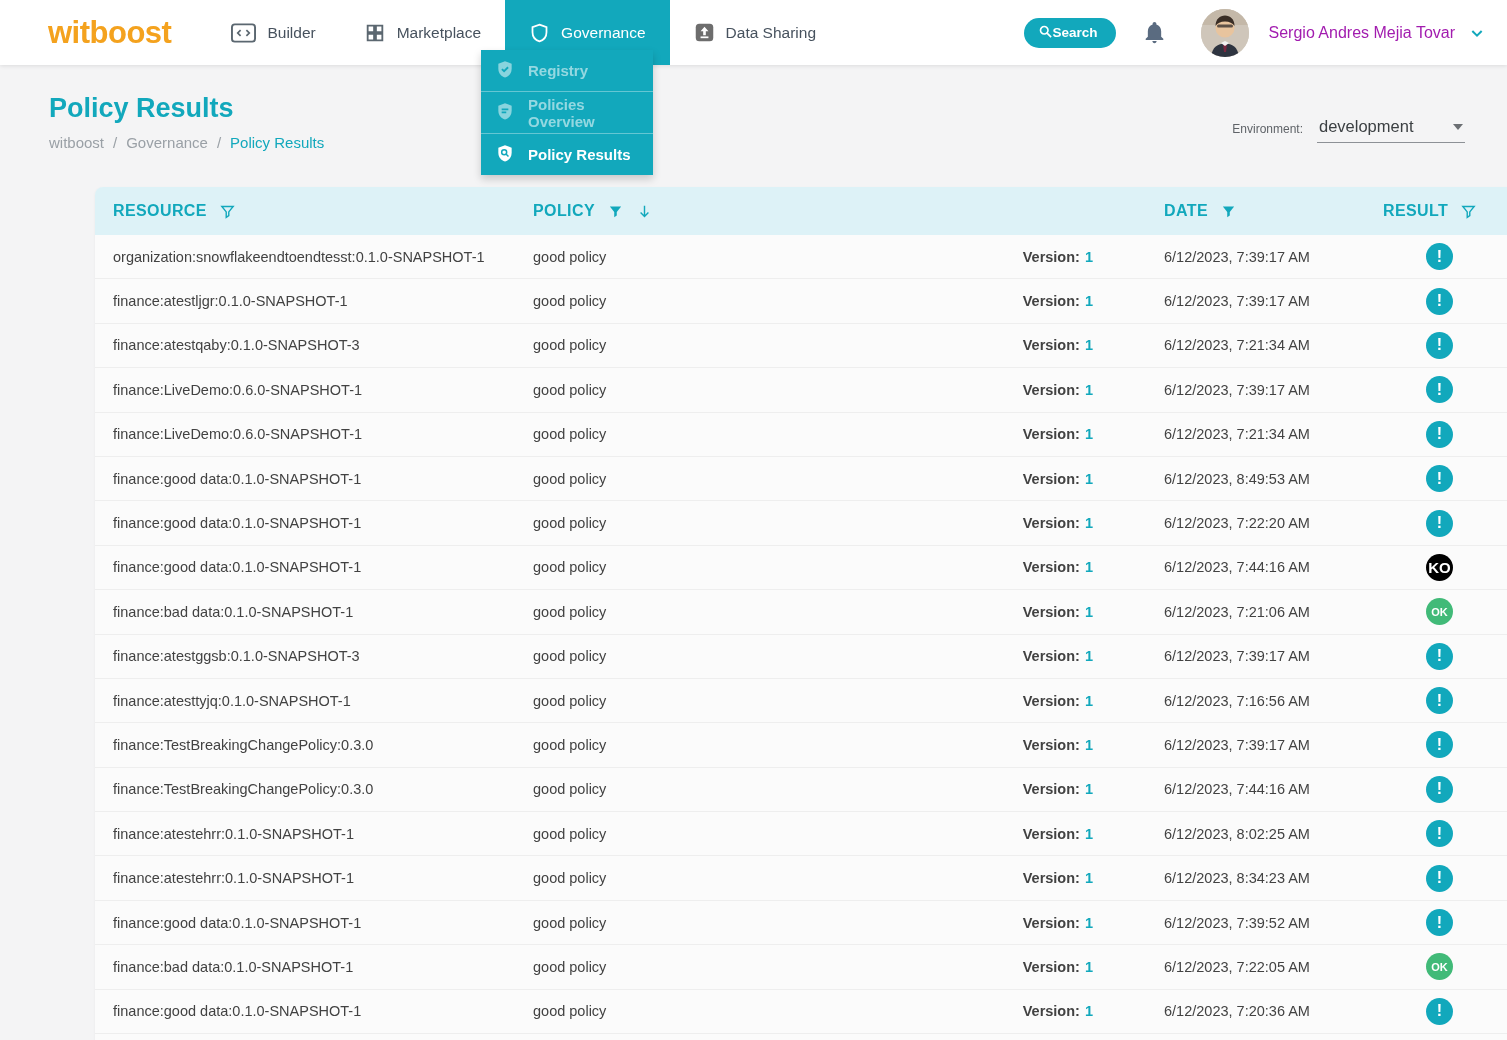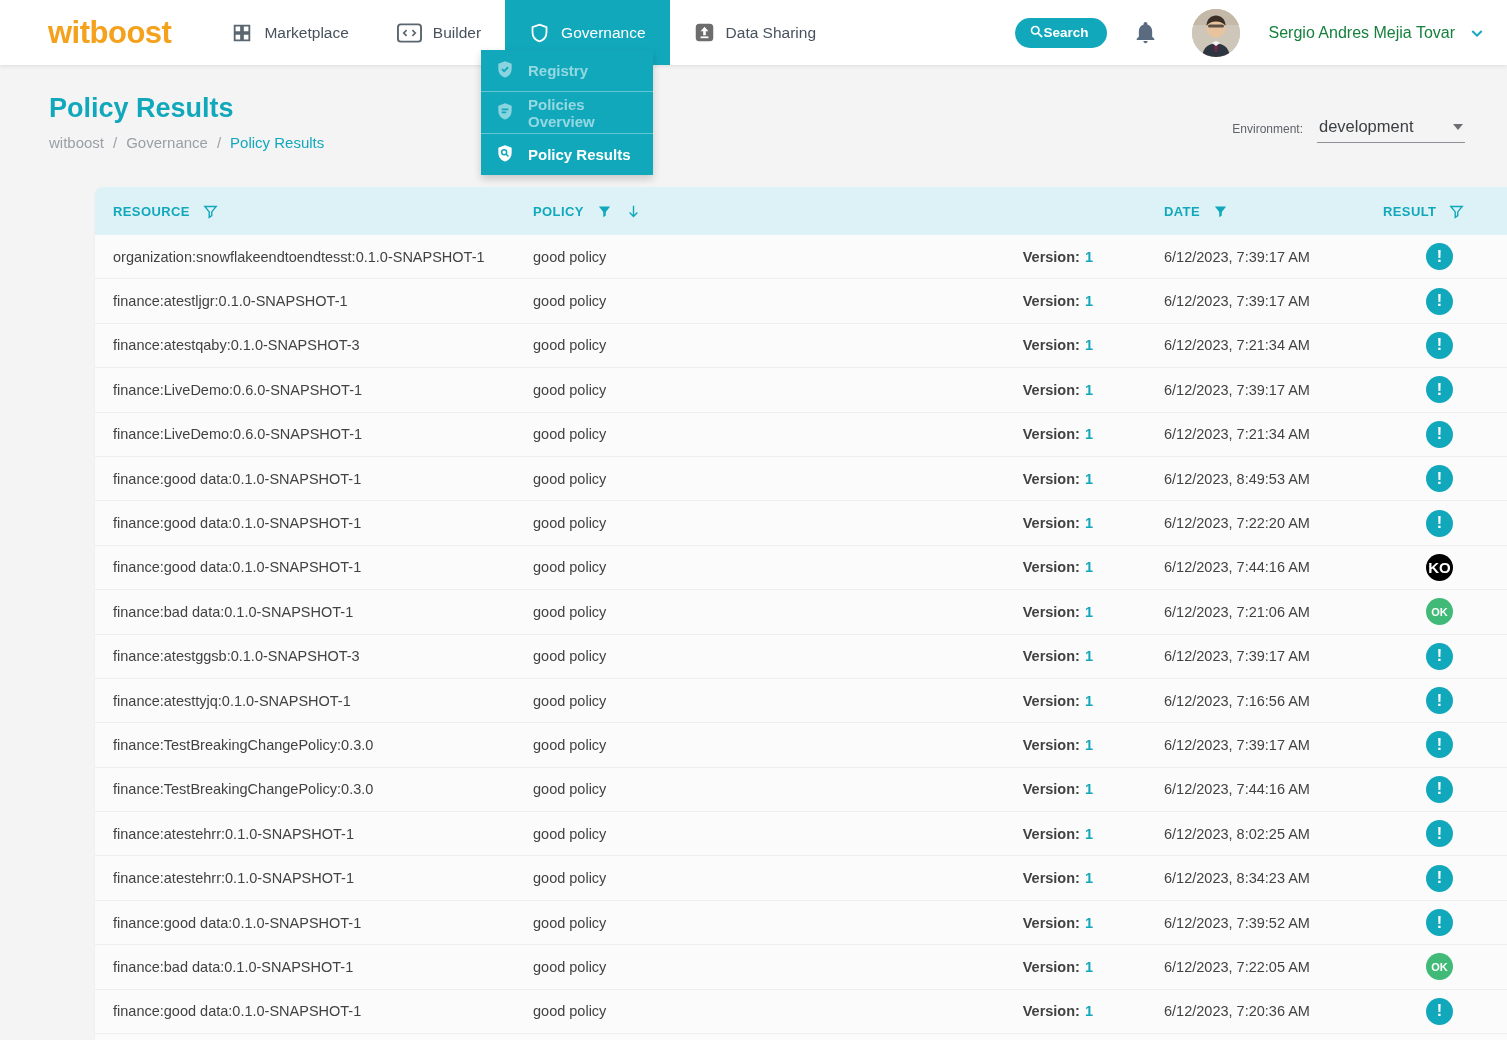--- a/index.html
+++ b/index.html
@@ -18,21 +18,21 @@
   .nav-item.active { background:#12a8bc; color:#fff; position:relative; }
   .spacer { flex:1; }
 
   .search-btn { align-self:center; display:flex; align-items:center; background:#12a8bc;
                 color:#fff; border:none; border-radius:16px; height:30px; padding:0 18px 0 14px;
                 font-size:13.5px; font-weight:700; cursor:pointer; margin-right:26px;
                 font-family:inherit; }
   .bell { align-self:center; margin-right:34px; cursor:pointer; display:flex; }
   .avatar { align-self:center; width:48px; height:48px; border-radius:50%; overflow:hidden;
             flex:0 0 auto; cursor:pointer; background:#cfc6ba; }
-  .user-name { align-self:center; margin-left:29px; color:#15803d; font-size:16px; white-space:nowrap; }
+  .user-name { align-self:center; margin-left:20px; color:#a21caf; font-size:16px; white-space:nowrap; }
   .user-caret { align-self:center; margin:0 22px 0 14px; cursor:pointer; display:flex; }
 
   
   .gov-menu { position:absolute; top:50px; left:481px; width:172px; background:#12a8bc;
               box-shadow:0 4px 8px rgba(0,0,0,.18); z-index:30; }
   .gov-item { display:flex; align-items:center; gap:13px; height:41px; padding:0 14px;
               color:rgba(255,255,255,.55); font-size:15px; font-weight:700; cursor:pointer; }
   .gov-item.active { color:#fff; }
   .gov-sep { height:1px; background:rgba(255,255,255,.35); }
 
@@ -49,21 +49,21 @@
   .env-select .tri { position:absolute; right:2px; top:9px; width:0; height:0;
                      border-left:5px solid transparent; border-right:5px solid transparent;
                      border-top:6px solid #6b6f73; }
 
   
   .table { margin:36px 42px 0 46px; width:1419px; border-radius:8px 8px 0 0; overflow:hidden;
            box-shadow:0 1px 3px rgba(0,0,0,.05); }
   .thead, .trow { display:grid; grid-template-columns:420px 440px 120px 290px 1fr;
                   padding:0 18px; align-items:center; }
   .thead { height:48px; background:#ddf2f7; }
-  .th { display:flex; align-items:center; gap:12px; color:#12a8bc; font-size:13px;
+  .th { display:flex; align-items:center; gap:12px; color:#12a8bc; font-size:16px;
         font-weight:700; letter-spacing:.4px; }
   .th .ficon { display:flex; cursor:pointer; }
   .th.c-date { padding-left:71px; }
   .tbody { background:#fbfbfb; }
   .trow { height:44.4px; border-bottom:1px solid #eeeeee; background:#fbfbfb; cursor:pointer; }
   .cell { font-size:14.5px; color:#424242; white-space:nowrap; overflow:hidden; }
   .c-version { text-align:right; font-weight:700; }
   .c-version .vnum { color:#12a8bc; margin-left:5px; }
   .c-date2 { padding-left:71px; color:#424242; }
   .c-result { display:flex; justify-content:center; }
@@ -78,34 +78,34 @@
 <body>
 
 <div class="topbar">
   <div class="logo">
     <span>witboost</span>
   </div>
 
   <div class="nav">
     <div class="nav-item">
       <span class="nico">
-        <svg width="22" height="22" viewBox="0 0 24 24">
-            <path fill="none" stroke="#5b6770" stroke-width="2" d="M4 4h7v7H4zM13 4h7v7h-7zM4 13h7v7H4zM13 13h7v7h-7z"></path>
-          </svg>
-      </span>
-      <span>Marketplace</span>
-    </div>
-    <div class="nav-item">
-      <span class="nico">
         <svg width="25" height="22" viewBox="0 0 26 22">
             <rect x="1" y="2" width="24" height="18" rx="3" fill="none" stroke="#5b6770" stroke-width="2"></rect>
             <path fill="none" stroke="#5b6770" stroke-width="1.8" d="M10 8l-3 3 3 3M16 8l3 3-3 3"></path>
           </svg>
       </span>
       <span>Builder</span>
+    </div>
+    <div class="nav-item">
+      <span class="nico">
+        <svg width="22" height="22" viewBox="0 0 24 24">
+            <path fill="none" stroke="#5b6770" stroke-width="2" d="M4 4h7v7H4zM13 4h7v7h-7zM4 13h7v7H4zM13 13h7v7h-7z"></path>
+          </svg>
+      </span>
+      <span>Marketplace</span>
     </div>
     <div class="nav-item active">
       <span class="nico">
         <svg width="21" height="22" viewBox="0 0 24 24">
             <path fill="none" stroke="#ffffff" stroke-width="2" d="M12 2.5l8 2.8v5.7c0 5.2-3.3 9-8 10.5-4.7-1.5-8-5.3-8-10.5V5.3z"></path>
           </svg>
       </span>
       <span>Governance</span>
     </div>
     <div class="nav-item">

